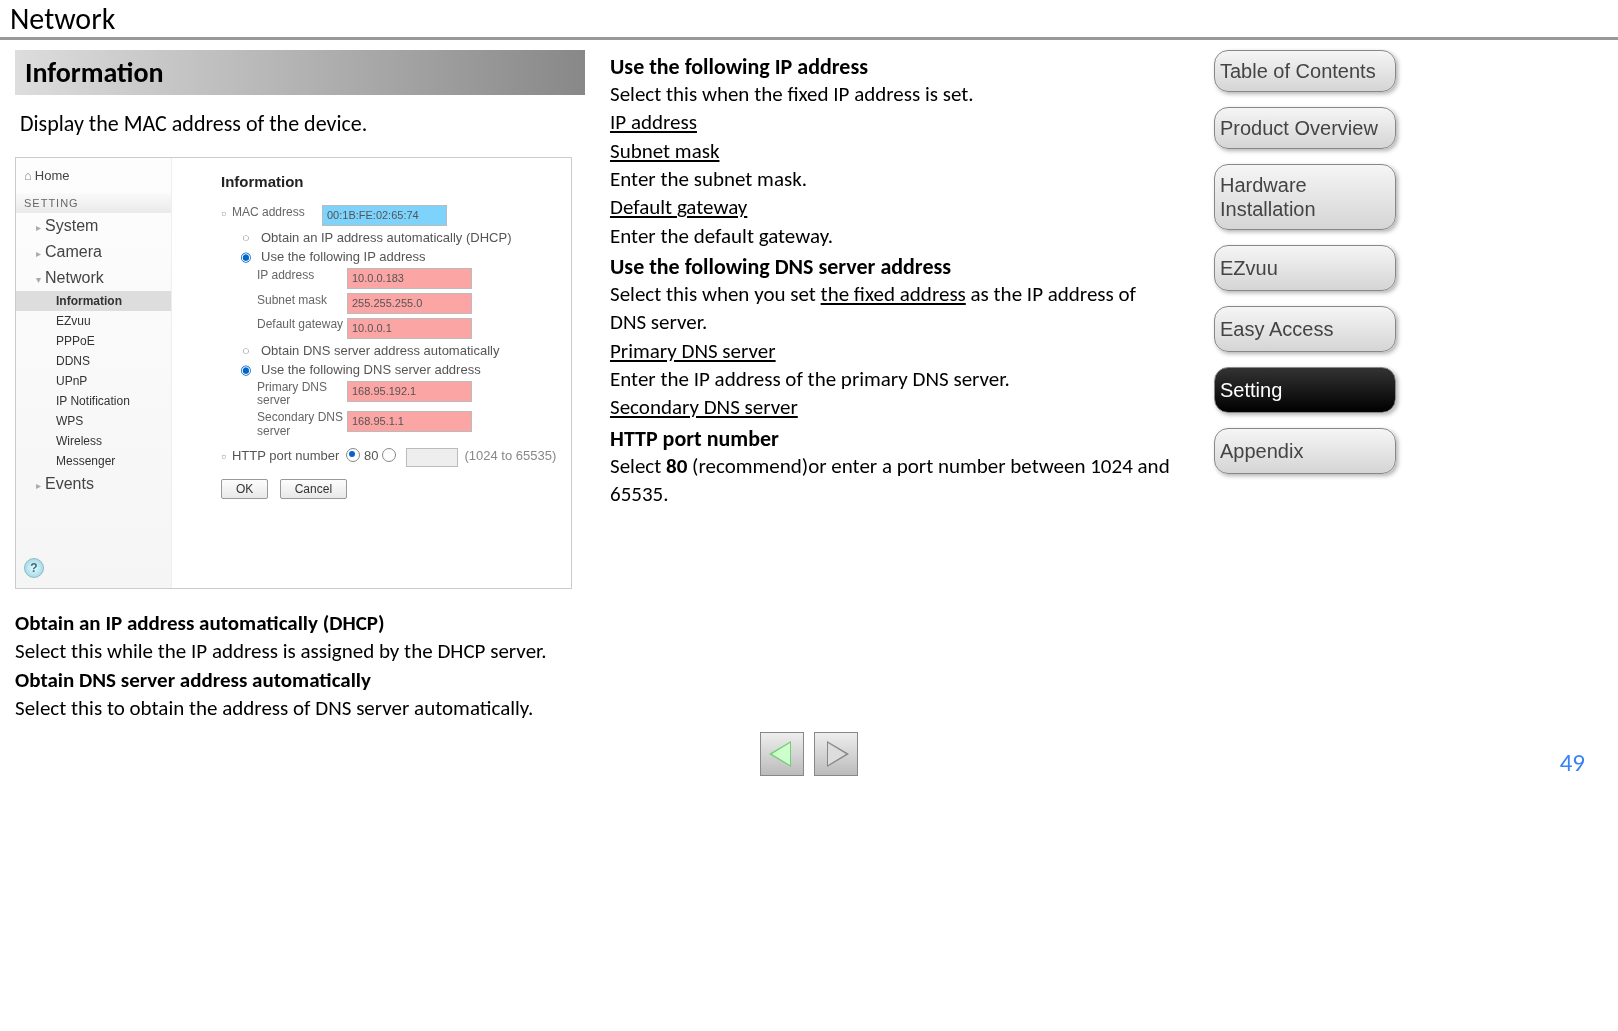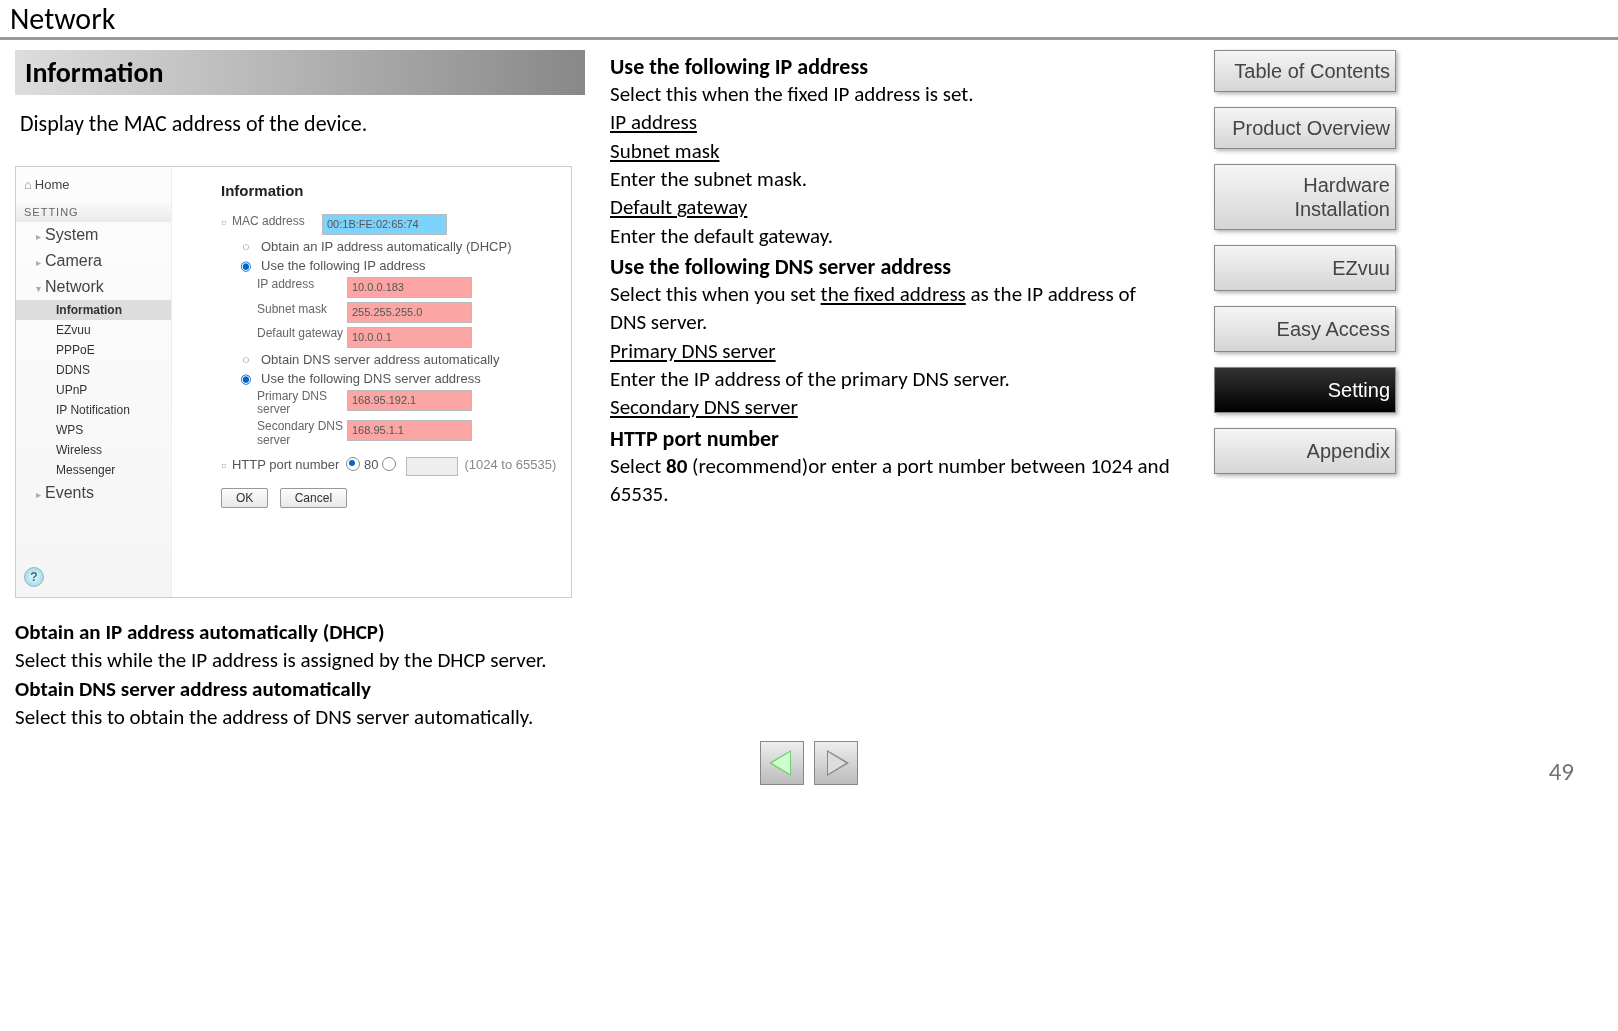--- a/index.html
+++ b/index.html
@@ -4,21 +4,21 @@
 <style>
 body{margin:0;padding:0;font-family:Calibri,Arial,sans-serif;background:#fff;color:#000;width:1618px}
 .page-header{display:flex;align-items:center;padding:0 10px;border-bottom:3px solid #999}
 .page-title{font-size:30px;font-weight:400;margin:0}
 .header-line{flex:1;height:1px;margin-left:20px}
 .content{display:flex;padding:10px 15px}
 .left-col{width:570px;padding-right:25px}
 .mid-col{width:565px;padding-right:15px}
 .right-col{width:200px;padding-left:15px}
 .info-header{background:linear-gradient(to right,#ddd 0%,#aaa 60%,#888 100%);padding:5px 10px;font-size:28px;font-weight:700;margin-bottom:10px}
-.info-sub{font-size:22px;padding:5px;margin-bottom:24px}
+.info-sub{font-size:22px;padding:5px;margin-bottom:15px}
 .screenshot{border:1px solid #ccc;font-family:Arial,sans-serif;font-size:12px;color:#333;background:#fff;width:555px;height:430px;position:relative}
 .ss-sidebar{width:155px;float:left;background:linear-gradient(to bottom,#fdfdfd,#f5f5f5);height:430px;border-right:1px solid #eee}
 .ss-home{padding:10px 8px;font-size:13px;color:#444}
 .ss-home::before{content:"⌂";margin-right:3px;color:#888}
 .ss-section-head{background:linear-gradient(to bottom,#fafafa,#eaeaea);padding:4px 8px;font-size:11px;color:#666;letter-spacing:1px}
 .ss-item{padding:4px 8px 4px 20px;font-size:16px;color:#444}
 .ss-item .exp::before{content:"▸";color:#aaa;margin-right:4px;font-size:10px}
 .ss-item.expanded .exp::before{content:"▾"}
 .ss-sub{padding:3px 8px 3px 40px;font-size:12px;color:#333}
 .ss-sub.active{background:#ddd;font-weight:700}
@@ -35,31 +35,31 @@
 .ss-btn{border:1px solid #999;background:linear-gradient(#fdfdfd,#e8e8e8);padding:2px 14px;font-size:12px;border-radius:2px;margin-right:8px}
 .ss-btnrow{margin-top:15px;text-align:left}
 .ss-port-radio{display:inline-block;width:12px;height:12px;border:1px solid #888;border-radius:50%;margin:0 4px;vertical-align:middle;position:relative}
 .ss-port-radio.checked::after{content:"";position:absolute;top:2px;left:2px;width:6px;height:6px;border-radius:50%;background:#06c}
 .ss-port-in{border:1px solid #bbb;width:50px;height:17px;background:#eee;margin:0 6px;display:inline-block;vertical-align:middle}
 .below-text{font-size:21px;margin-top:20px;line-height:1.35}
 .b{font-weight:700}
 .mid-col .mh{font-size:22px;font-weight:700;margin-top:3px}
 .mid-col .mt{font-size:21px;line-height:1.35}
 .mid-col .mu{text-decoration:underline}
-.nav-btn{display:block;width:170px;margin:0 auto 15px auto;padding:10px 5px;text-align:right;font-family:"Microsoft YaHei","Segoe UI",sans-serif;font-size:20px;color:#444;background:linear-gradient(#f5f5f5,#d5d5d5);border:1px solid #888;border-radius:0;box-shadow:2px 2px 4px rgba(0,0,0,0.3);line-height:1.2;cursor:pointer}
+.nav-btn{display:block;width:170px;margin:0 auto 15px auto;padding:10px 5px;text-align:left;font-family:"Microsoft YaHei","Segoe UI",sans-serif;font-size:20px;color:#444;background:linear-gradient(#f5f5f5,#d5d5d5);border:1px solid #888;border-radius:14px;box-shadow:2px 2px 4px rgba(0,0,0,0.3);line-height:1.2;cursor:pointer}
 .nav-btn.active{background:linear-gradient(#333,#000);color:#fff}
 .nav-btn.tall{padding:8px 5px}
 .footer{position:relative;height:70px}
 .pager{text-align:center}
 .pager-btn{display:inline-block;width:42px;height:42px;background:linear-gradient(#eee,#bbb);border:1px solid #888;margin:0 3px;position:relative;vertical-align:middle;cursor:pointer}
 .tri-left{position:absolute;top:8px;left:8px;width:0;height:0;border-top:13px solid transparent;border-bottom:13px solid transparent;border-right:22px solid #7c7}
 .tri-left::after{content:"";position:absolute;top:-11px;left:3px;border-top:11px solid transparent;border-bottom:11px solid transparent;border-right:18px solid #cfc}
 .tri-right{position:absolute;top:8px;left:12px;width:0;height:0;border-top:13px solid transparent;border-bottom:13px solid transparent;border-left:22px solid #888}
 .tri-right::after{content:"";position:absolute;top:-11px;left:-21px;border-top:11px solid transparent;border-bottom:11px solid transparent;border-left:18px solid #ddd}
-.page-num{position:absolute;right:44px;top:15px;font-size:25px;color:#737373}
+.page-num{position:absolute;right:33px;top:15px;font-size:25px;color:#3b82f6}
 </style>
 </head>
 <body>
 
 <div class="page-header">
   <h1 class="page-title">Network</h1>
   <div class="header-line"></div>
 </div>
 
 <div class="content">

